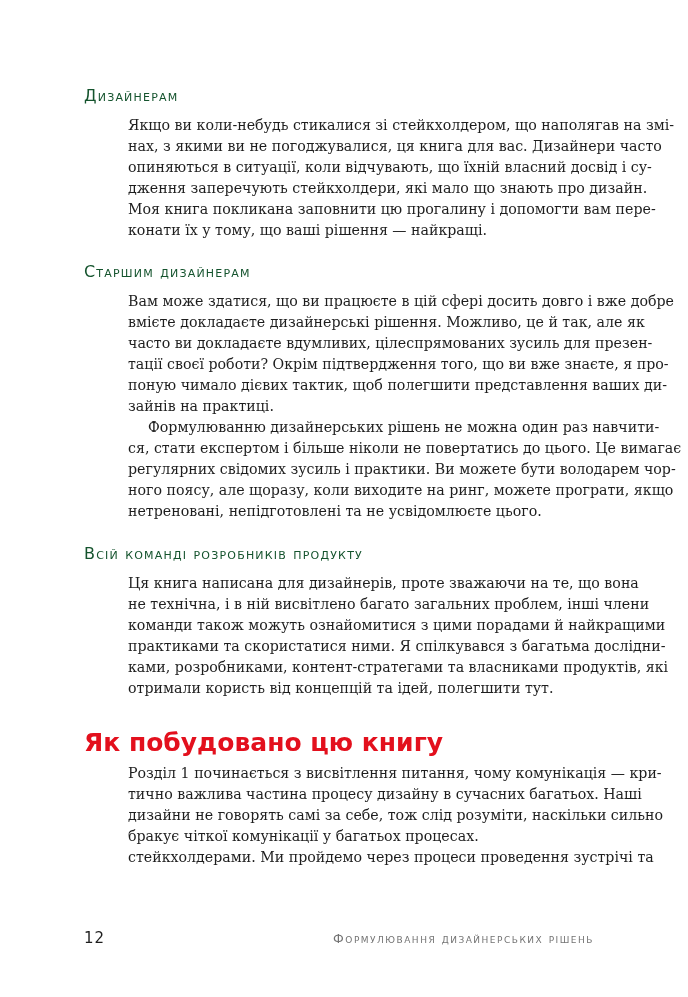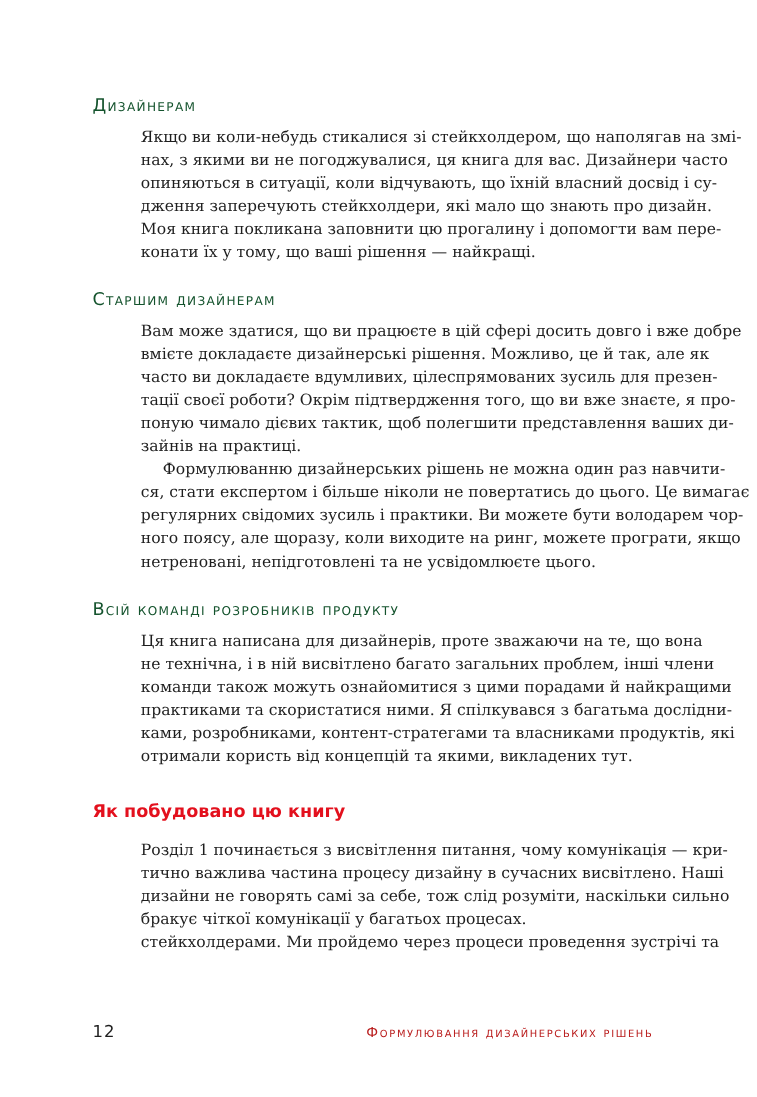--- a/index.html
+++ b/index.html
@@ -53,21 +53,21 @@
       text-align-last: left;
     }
     .line.indent {
       padding-left: 20px;
     }
     .chapter-heading {
       position: absolute;
       left: 0;
       font-family: "DejaVu Sans", sans-serif;
       font-weight: bold;
-      font-size: 16px;
+      font-size: 25px;
       color: #e3101d;
       white-space: nowrap;
       margin: 0;
     }
     .footer-page-number {
       position: absolute;
       left: 84px;
       top: 929px;
       font-family: "DejaVu Sans", sans-serif;
       font-size: 15px;
@@ -75,21 +75,21 @@
       letter-spacing: 1px;
     }
     .footer-title {
       position: absolute;
       right: 94px;
       top: 931px;
       font-family: "DejaVu Sans", sans-serif;
       font-size: 12.5px;
       font-variant: small-caps;
       letter-spacing: 1.5px;
-      color: #b91c1c;
+      color: #737373;
       white-space: nowrap;
     }
   </style>
 </head>
 <body>
 
 <div class="page">
 
   <h3 class="section-heading" style="top:86px;">Дизайнерам</h3>
   <div class="para-block" style="top:115px;">
@@ -118,27 +118,27 @@
     <span class="line last">нетреновані, непідготовлені та не усвідомлюєте цього.</span>
   </div>
 
   <h3 class="section-heading" style="top:544px;">Всій команді розробників продукту</h3>
   <div class="para-block" style="top:573px;">
     <span class="line">Ця книга написана для дизайнерів, проте зважаючи на те, що вона</span>
     <span class="line">не технічна, і в ній висвітлено багато загальних проблем, інші члени</span>
     <span class="line">команди також можуть ознайомитися з цими порадами й найкращими</span>
     <span class="line">практиками та скористатися ними. Я спілкувався з багатьма дослідни-</span>
     <span class="line">ками, розробниками, контент-стратегами та власниками продуктів, які</span>
-    <span class="line last">отримали користь від концепцій та якими, викладених тут.</span>
+    <span class="line last">отримали користь від концепцій та ідей, полегшити тут.</span>
   </div>
 
   <h2 class="chapter-heading" style="top:728px;">Як побудовано цю книгу</h2>
   <div class="para-block" style="top:763px;">
     <span class="line">Розділ 1 починається з висвітлення питання, чому комунікація — кри-</span>
-    <span class="line">тично важлива частина процесу дизайну в сучасних висвітлено. Наші</span>
+    <span class="line">тично важлива частина процесу дизайну в сучасних багатьох. Наші</span>
     <span class="line">дизайни не говорять самі за себе, тож слід розуміти, наскільки сильно</span>
     <span class="line last">бракує чіткої комунікації у багатьох процесах.</span>
   </div>
   <div class="para-block" style="top:847px;">
     <span class="line">стейкхолдерами. Ми пройдемо через процеси проведення зустрічі та</span>
   </div>
 </div>
 
 <div class="footer-page-number">12</div>
 <div class="footer-title">Формулювання дизайнерських рішень</div>

